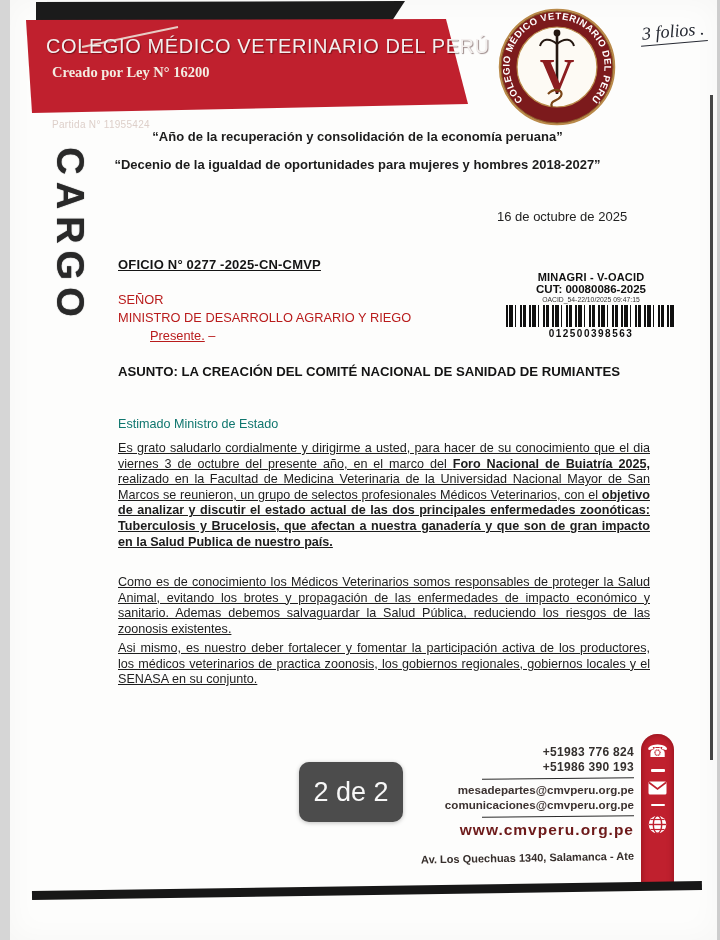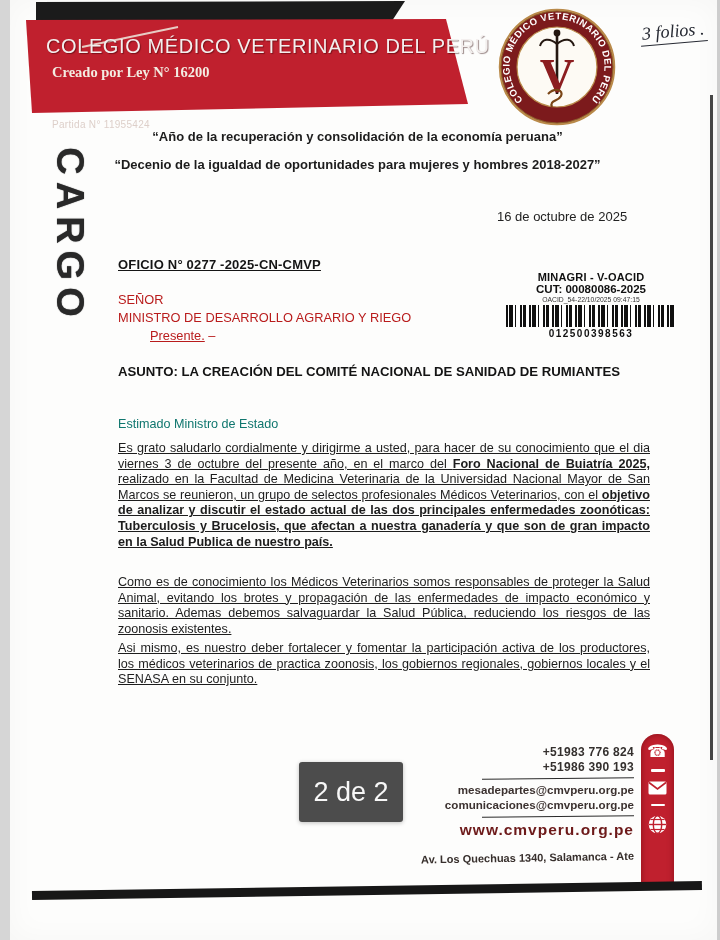--- a/index.html
+++ b/index.html
@@ -83,21 +83,21 @@
   .pill .dash { width:14px; height:2.6px; background:#fff; border-radius:1px; margin:9px 0; }
 
   .bottom-bar { left:32px; top:891px; width:670px; height:9px; background:#171717;
                 transform:rotate(-0.85deg); transform-origin:left center; }
 
   .scan-edge { left:710px; top:95px; width:2.5px; height:665px; background:#262626; opacity:.85; }
   .right-strip { right:0; top:0; width:3px; height:940px; background:#cdcdcd; }
 
   
   .page-indicator { left:299px; top:762px; width:104px; height:60px; background:#4c4c4c;
-                    border-radius:3px; display:flex; align-items:center; justify-content:center;
+                    border-radius:10px; display:flex; align-items:center; justify-content:center;
                     color:#f7f7f7; font-size:27px; box-shadow:0 1px 4px rgba(0,0,0,.25); }
 </style>
 </head>
 <body>
 
 <div class="page"></div>
 
 <svg class="banner-svg" width="500" height="125" viewBox="0 0 500 125">
   <polygon points="36,2 405,1 388,27 36,28" fill="#1b1b1b"></polygon>
   <polygon points="26,20 446,19 468,104 32,113" fill="#c0202e"></polygon>

